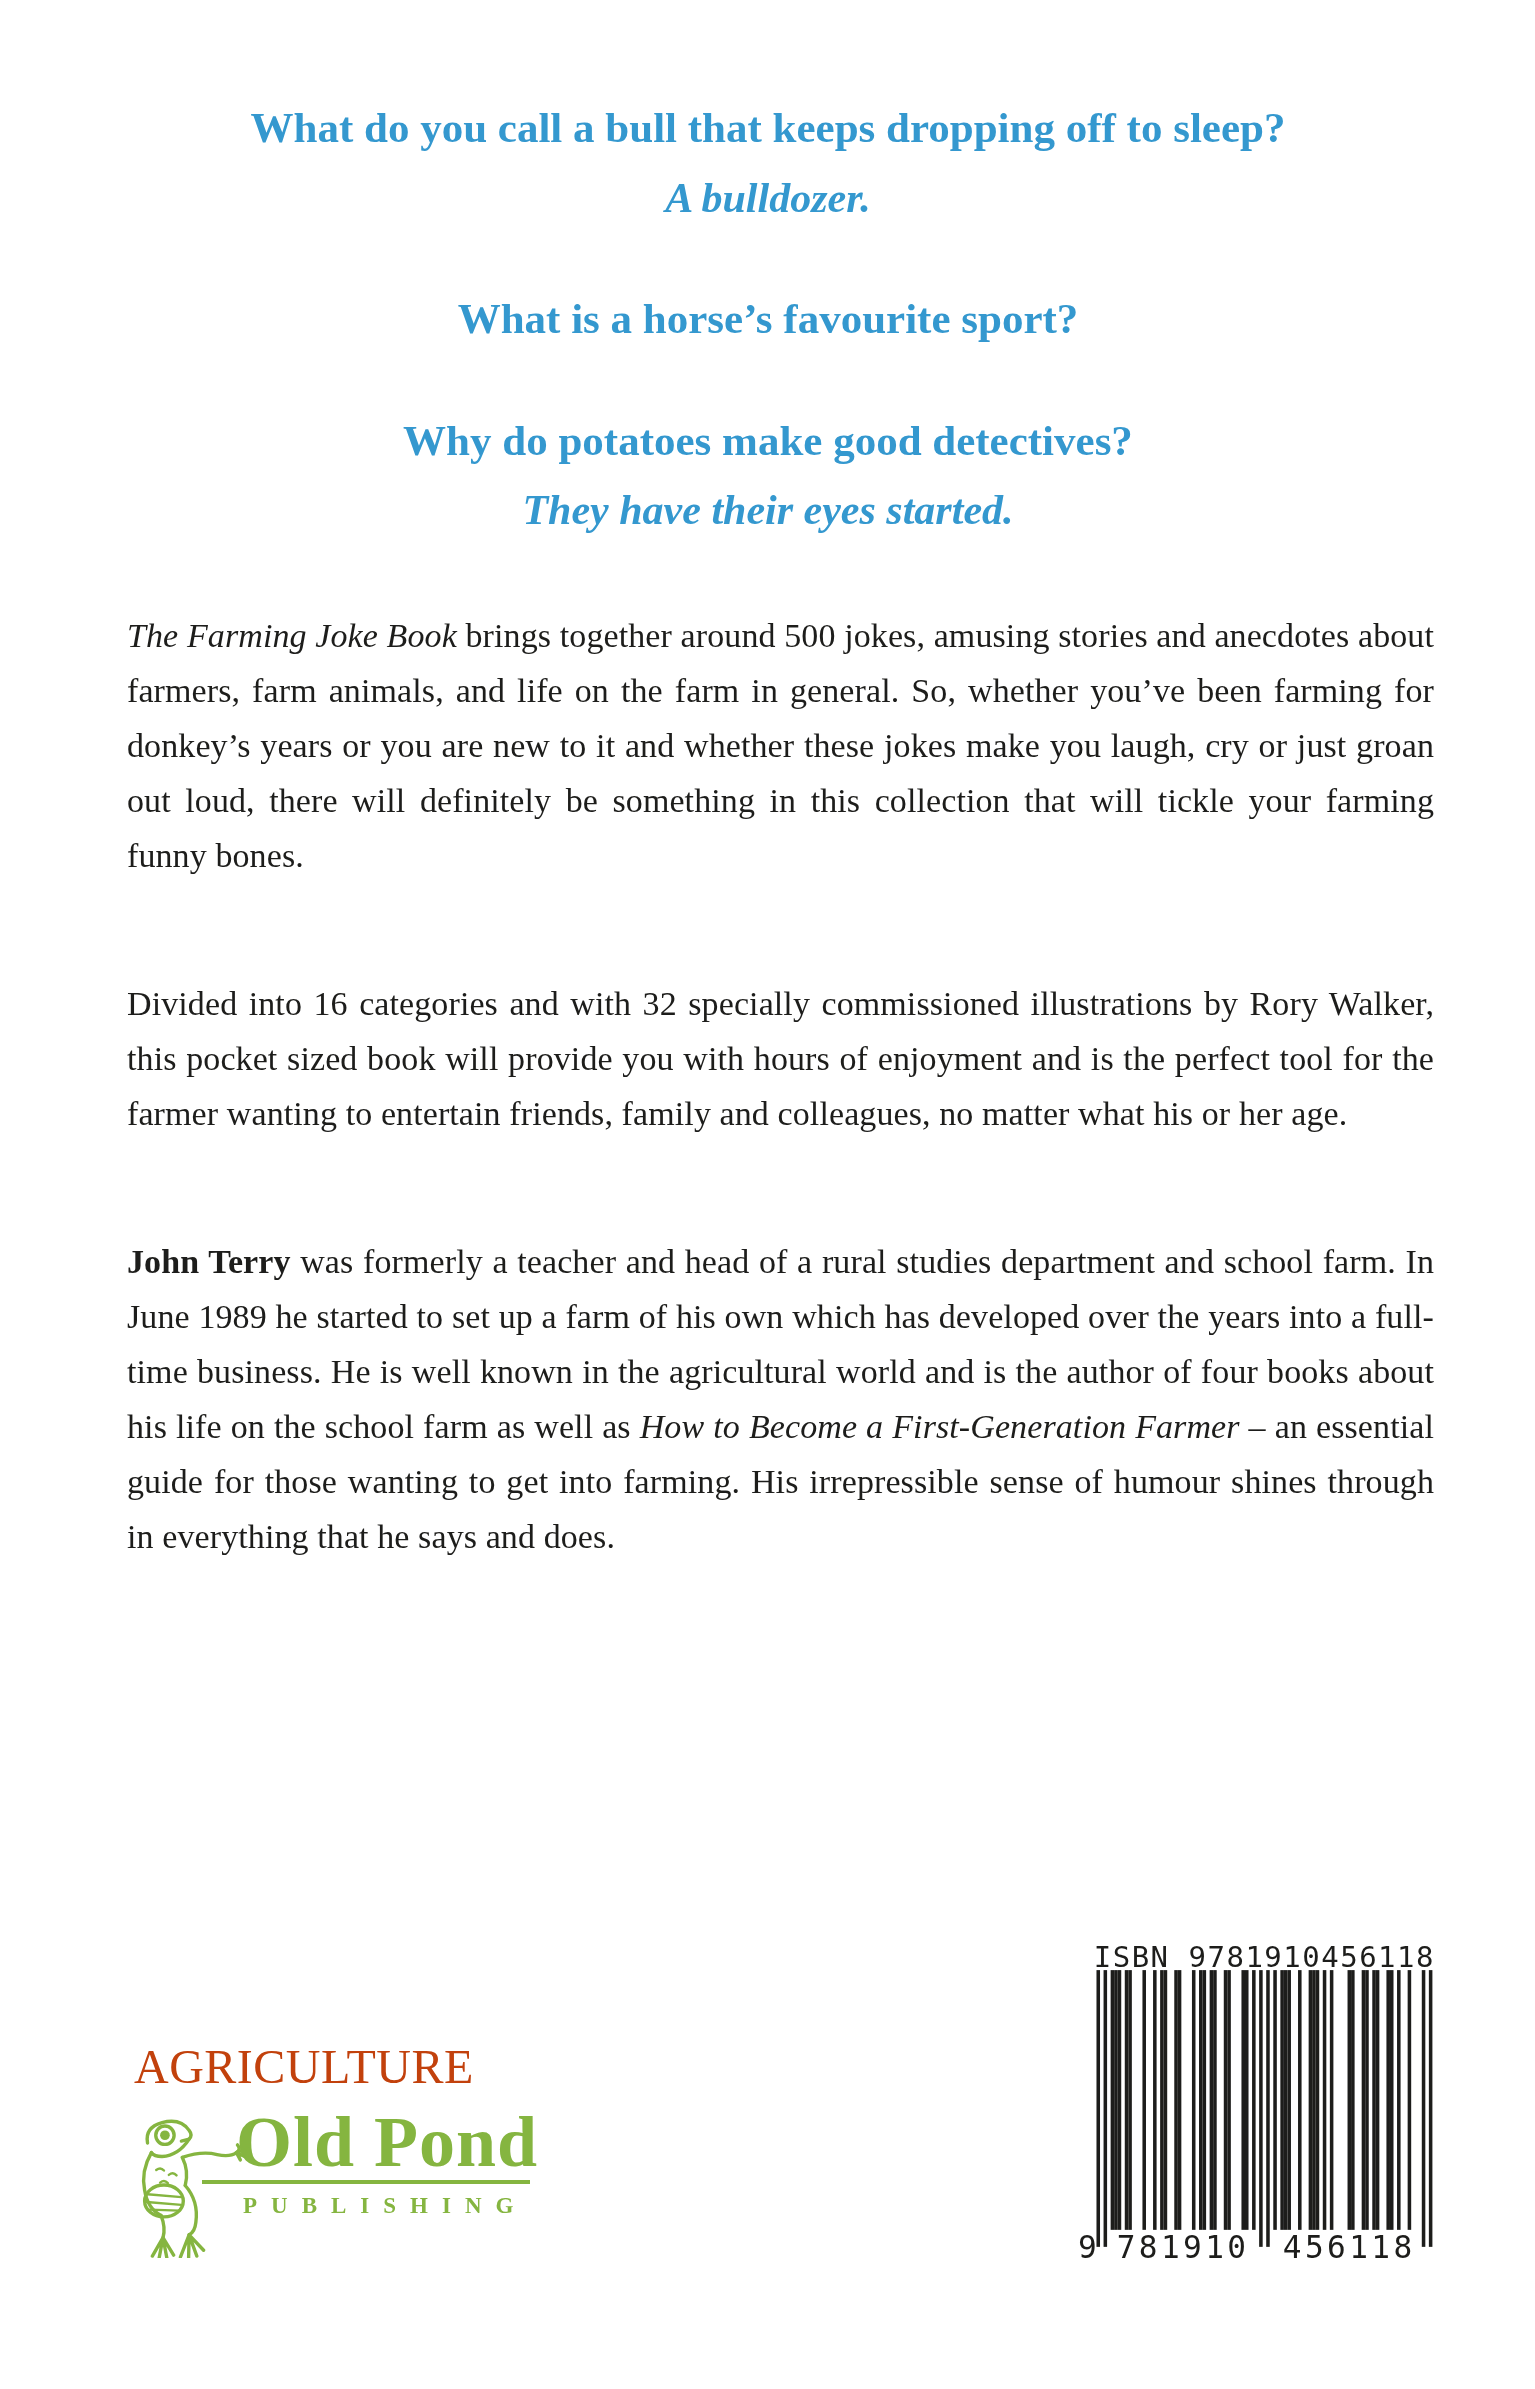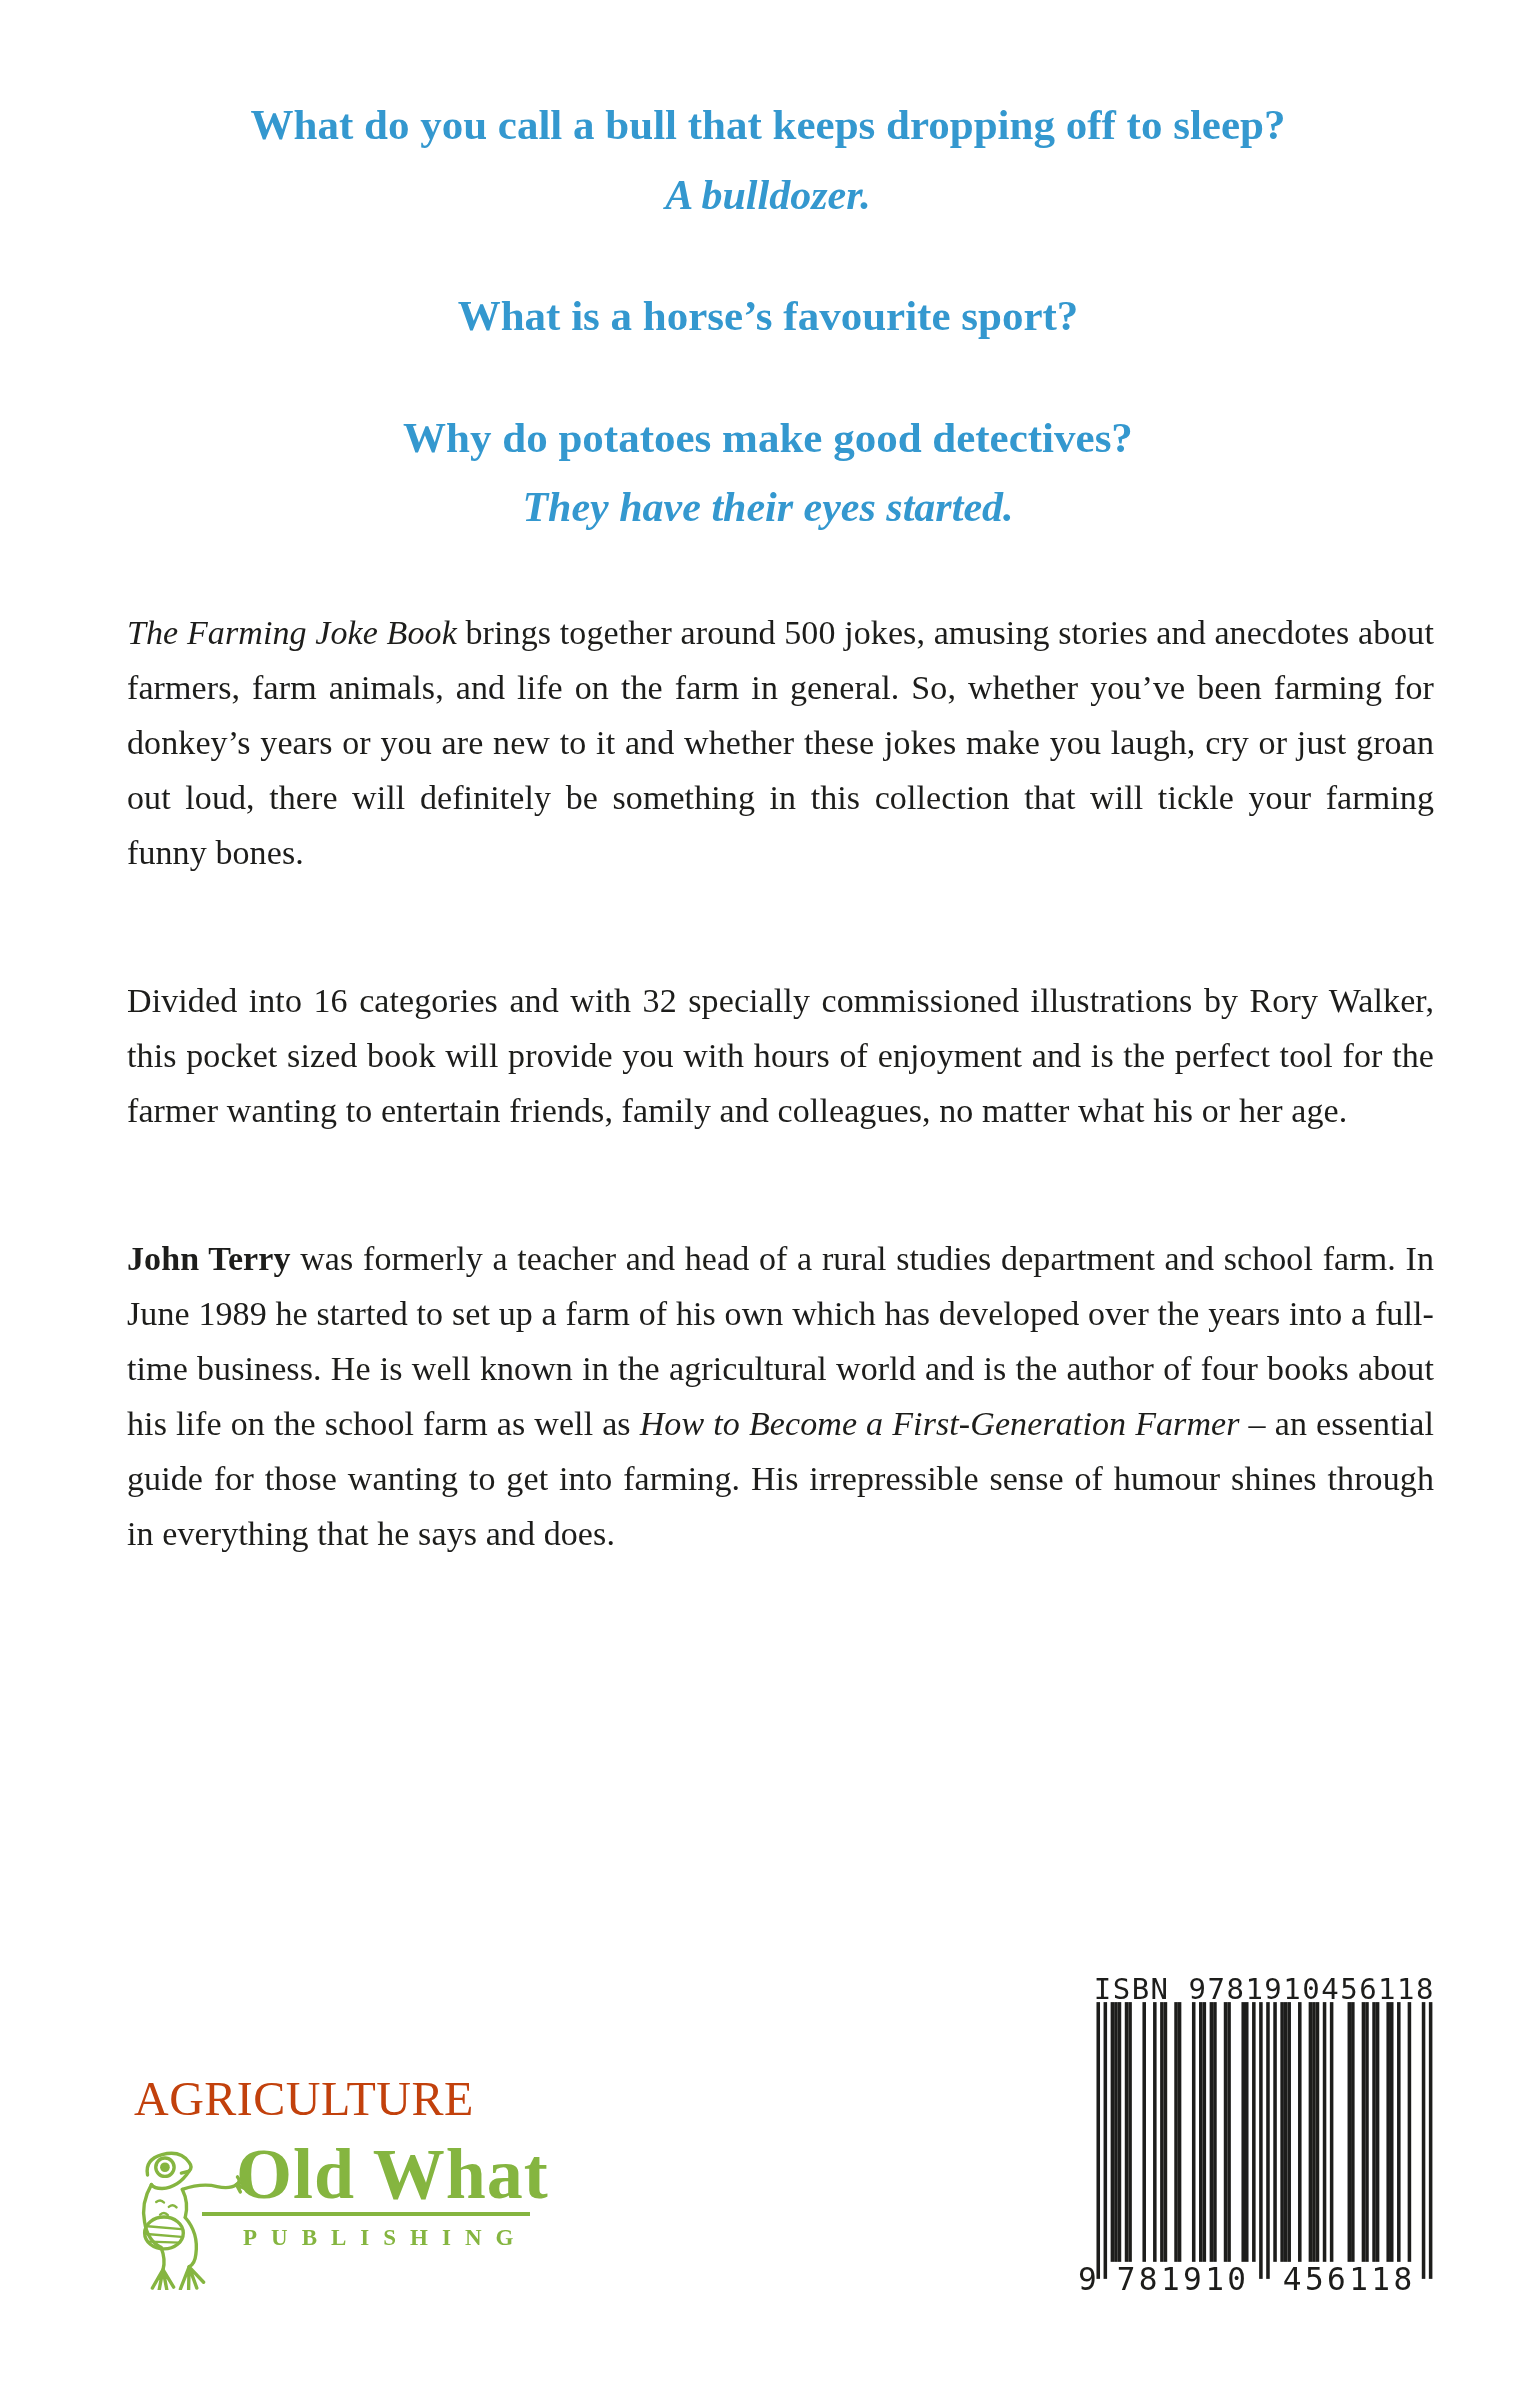--- a/index.html
+++ b/index.html
@@ -6,21 +6,21 @@
   body{
     width:1536px;height:2389px;
     background:#ffffff;
     font-family:"Liberation Serif", serif;
     color:#1d1d1b;
     overflow:hidden;
   }
   .cover{position:relative;width:1536px;height:2389px;background:#ffffff;}
 
   
-  .jokes{padding-top:69px;text-align:center;margin-top:32px;}
+  .jokes{padding-top:104px;text-align:center;}
   .joke{margin-bottom:74px;}
   .joke-q{
     font-size:43px;line-height:1.12;font-weight:700;
     color:var(--blue);
   }
   .joke-a{
     font-size:42px;line-height:1.1;font-weight:700;font-style:italic;
     color:var(--blue);
     margin-top:22.4px;
   }
@@ -180,19 +180,19 @@
         <ellipse cx="62" cy="182" rx="40" ry="33"></ellipse>
         <path d="M28,168 L98,174 M26,184 L98,190 M32,200 L94,202" stroke-width="5"></path>
         <path d="M100,92 Q114,120 106,150"></path>
         <path d="M106,150 Q134,182 128,226 Q126,246 114,252"></path>
         <path d="M114,252 L96,298 M114,252 L113,300 M114,252 L130,296 M114,252 L144,284"></path>
         <path d="M56,212 Q66,238 60,258"></path>
         <path d="M60,258 L38,296 M60,258 L52,300 M60,258 L68,300 M60,258 L82,294"></path>
         <path d="M46,118 q9,-7 16,1 M72,128 q9,-7 16,1 M54,144 q9,-7 16,1" stroke-width="5"></path>
       </g>
     </svg>
-    <div class="logo-name">Old What</div>
+    <div class="logo-name">Old Pond</div>
     <div class="logo-rule"></div>
     <div class="logo-tagline">PUBLISHING</div>
   </div>
 
 </div>
 
 
 </body></html>

